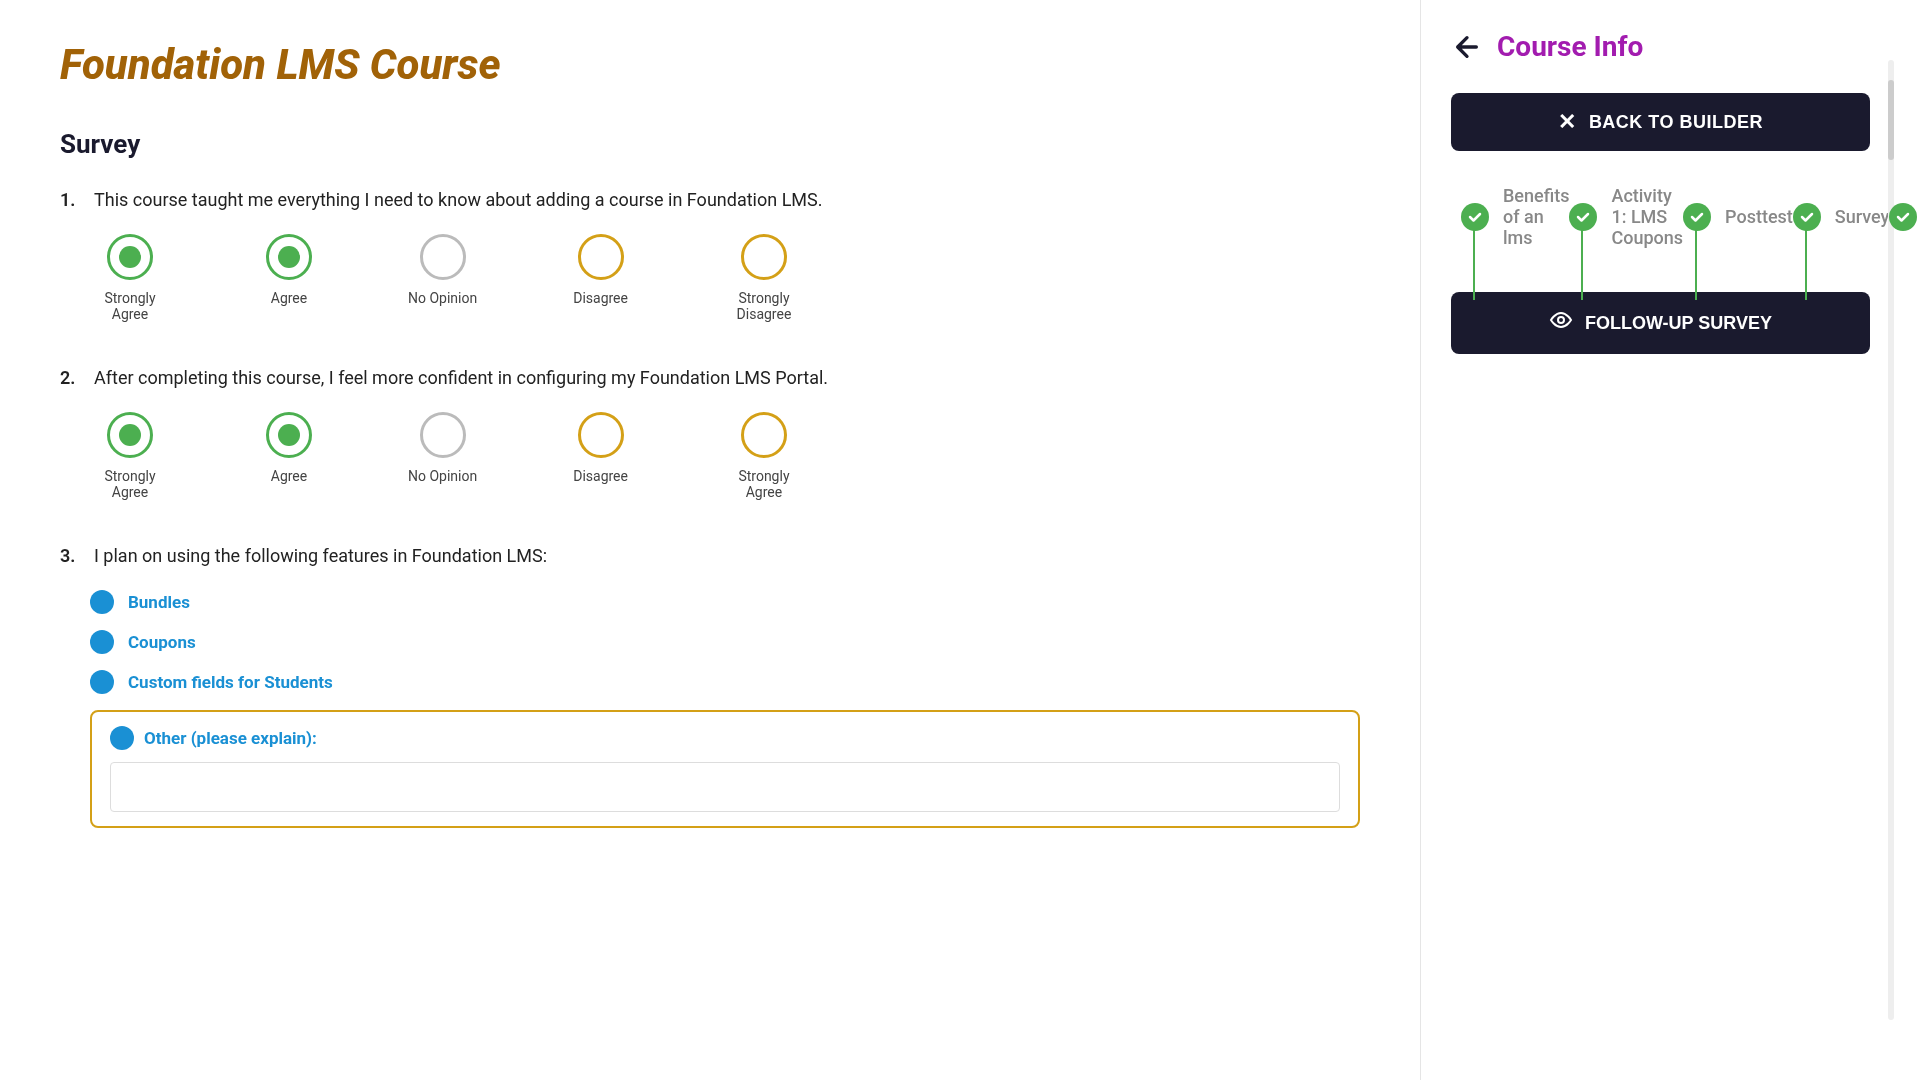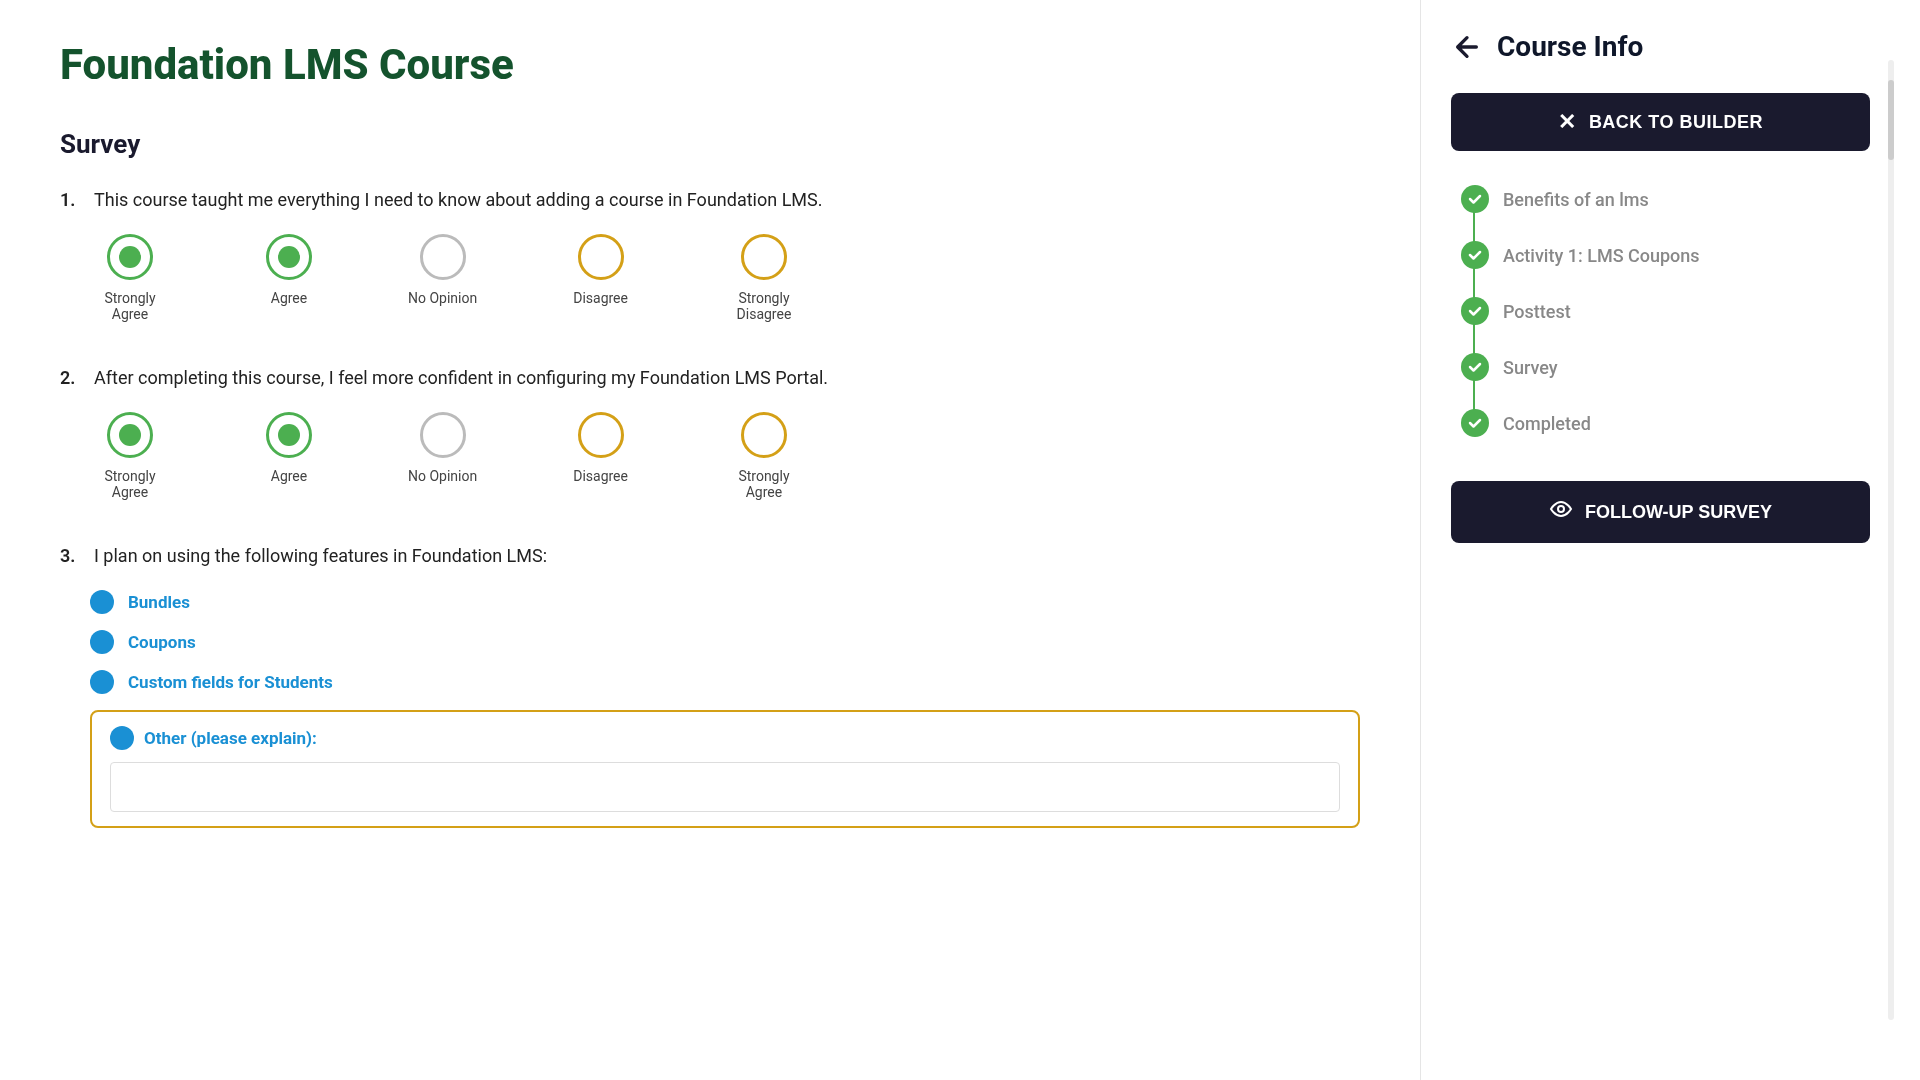--- a/index.html
+++ b/index.html
@@ -15,22 +15,23 @@
 
     .main-content {
       flex: 1;
       padding: 40px 60px;
       max-width: 1420px;
     }
 
     .page-title {
       font-size: 42px;
       font-weight: 800;
-      color: #14532d;
+      color: #a16207;
       margin-bottom: 40px;
+      font-style: italic;
     }
 
     .survey-title {
       font-size: 26px;
       font-weight: 700;
       color: #1a1a2e;
       margin-bottom: 30px;
     }
 
     .question-block {
@@ -161,21 +162,21 @@
       gap: 20px;
       position: relative;
     }
 
     .course-info-header {
       display: flex;
       align-items: center;
       gap: 14px;
       font-size: 28px;
       font-weight: 700;
-      color: #0f172a;
+      color: #a21caf;
       margin-bottom: 10px;
     }
 
     .back-icon {
       width: 32px;
       height: 32px;
       color: #1a1a2e;
     }
 
     .back-to-builder-btn {
@@ -195,21 +196,21 @@
       letter-spacing: 0.5px;
     }
 
     .back-to-builder-btn .x-icon {
       font-size: 22px;
     }
 
     .nav-list {
       list-style: none;
       display: flex;
-      flex-direction: column;
+      flex-direction: row;
       gap: 0;
       padding-left: 10px;
     }
 
     .nav-item {
       display: flex;
       align-items: center;
       gap: 14px;
       padding: 14px 0;
       position: relative;

